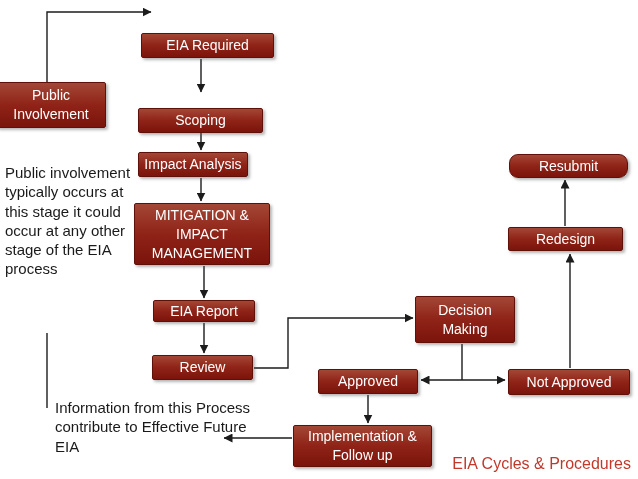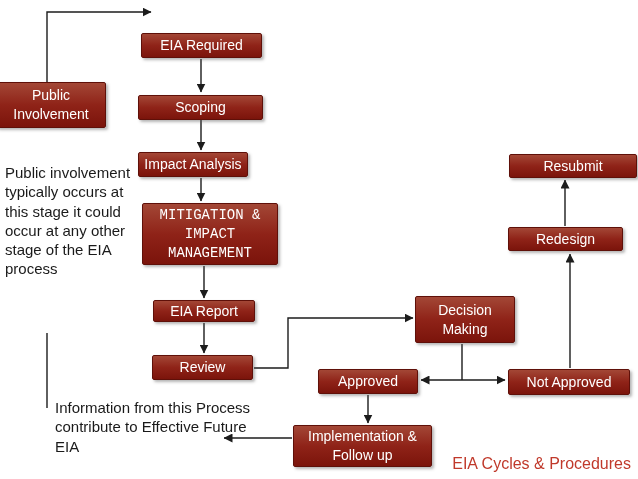--- a/index.html
+++ b/index.html
@@ -89,45 +89,45 @@
       <polyline class="connector" points="462,344 462,380"></polyline>
       <polyline class="connector" points="421,380 505,380" marker-end="url(#arrow-end)" marker-start="url(#arrow-start)"></polyline>
       <polyline class="connector" points="570,368 570,254" marker-end="url(#arrow-end)"></polyline>
       <polyline class="connector" points="565,226 565,180" marker-end="url(#arrow-end)"></polyline>
       <polyline class="connector" points="368,395 368,423" marker-end="url(#arrow-end)"></polyline>
       <polyline class="connector" points="292,438 224,438" marker-end="url(#arrow-end)"></polyline>
       <polyline class="connector" points="47,333 47,408"></polyline>
     </svg>
 
   <div class="layer nodes-layer">
-      <div class="node" style="left: 141px; top: 33px; width: 121px; height: 25px;">
+      <div class="node" style="left: 141px; top: 33px; width: 133px; height: 25px;">
         <span class="node-label">EIA Required</span>
       </div>
       <div class="node" style="left: -4px; top: 82px; width: 110px; height: 46px;">
         <span class="node-label">Public
 Involvement</span>
       </div>
-      <div class="node" style="left: 138px; top: 95px; width: 125px; height: 25px;">
+      <div class="node" style="left: 138px; top: 108px; width: 125px; height: 25px;">
         <span class="node-label">Scoping</span>
       </div>
       <div class="node" style="left: 138px; top: 152px; width: 110px; height: 25px;">
         <span class="node-label">Impact Analysis</span>
       </div>
-      <div class="node" style="left: 142px; top: 203px; width: 136px; height: 62px; font-family: Liberation Mono, monospace;">
+      <div class="node" style="left: 134px; top: 203px; width: 136px; height: 62px;">
         <span class="node-label">MITIGATION &amp;
 IMPACT
 MANAGEMENT</span>
       </div>
       <div class="node" style="left: 153px; top: 300px; width: 102px; height: 22px; justify-content: center;">
         <span class="node-label">EIA Report</span>
       </div>
       <div class="node" style="left: 152px; top: 355px; width: 101px; height: 25px;">
         <span class="node-label">Review</span>
       </div>
-      <div class="node" style="left: 509px; top: 154px; width: 128px; height: 24px;">
+      <div class="node" style="left: 509px; top: 154px; width: 119px; height: 24px; border-radius: 9px;">
         <span class="node-label">Resubmit</span>
       </div>
       <div class="node" style="left: 508px; top: 227px; width: 115px; height: 24px; text-align: center;">
         <span class="node-label">Redesign</span>
       </div>
       <div class="node" style="left: 415px; top: 296px; width: 100px; height: 47px;">
         <span class="node-label">Decision
 Making</span>
       </div>
       <div class="node" style="left: 318px; top: 369px; width: 100px; height: 25px;">

